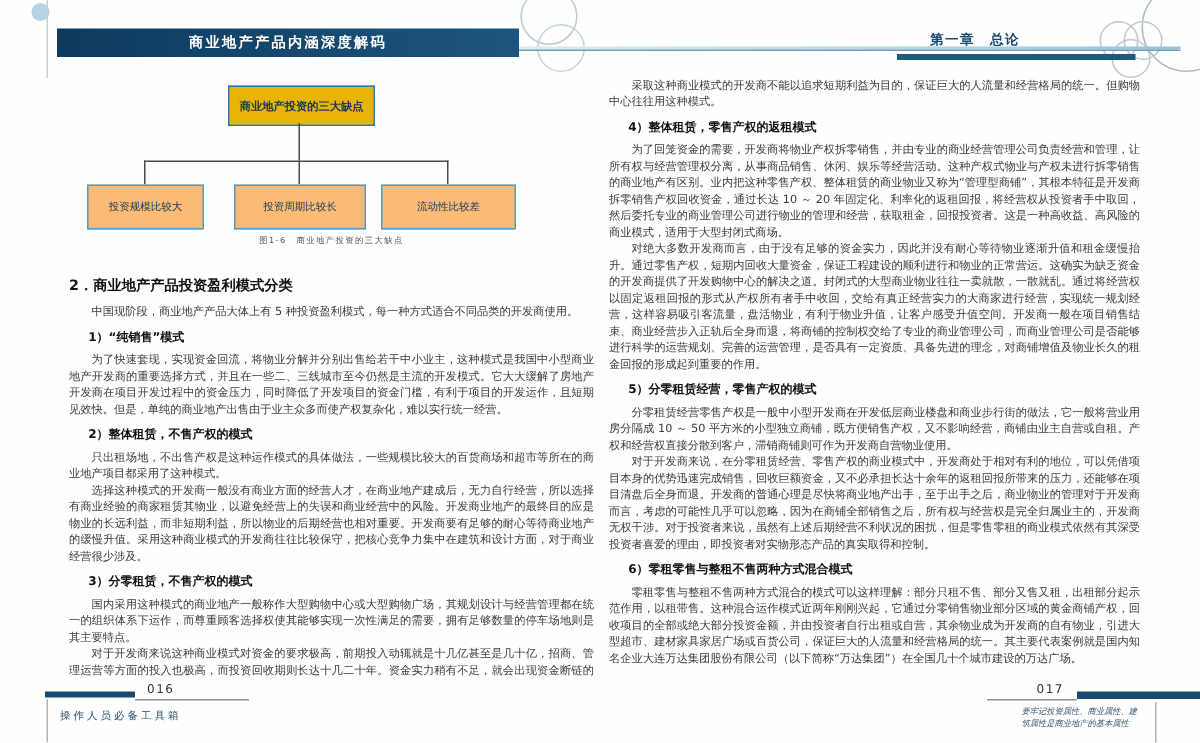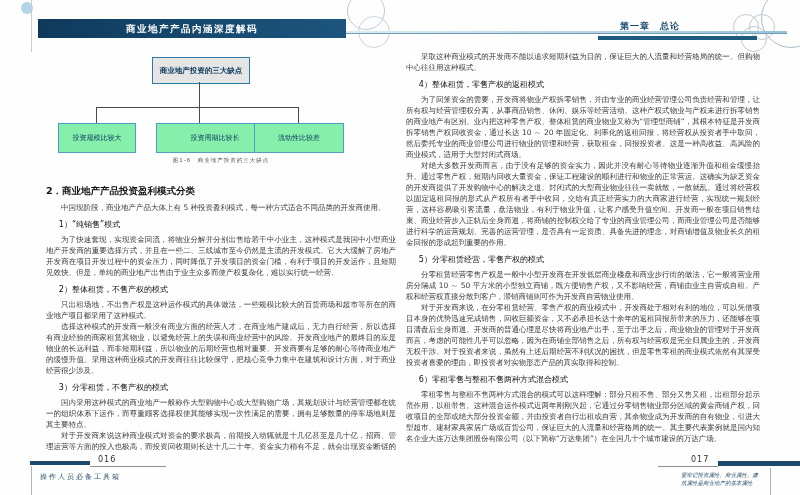--- a/index.html
+++ b/index.html
@@ -30,43 +30,43 @@
   .hline-teal{position:absolute;left:346px;top:33px;width:441px;height:1px;background:#6f9cb7;}
   .hline-navy{position:absolute;left:598px;top:36px;width:159px;height:4px;background:#1c5a7e;}
   .chap-title{
     position:absolute;left:620px;top:20px;width:100px;
     font-size:9px;font-weight:bold;color:#164a70;letter-spacing:1px;
   }
   
   .fig{position:absolute;left:46px;top:55px;width:350px;height:128px;}
   .fig .topbox{
     position:absolute;left:106px;top:2px;width:96px;height:25px;
-    background:#e5e5e5;border:1px solid #2d7ca8;color:#0d3a5c;
+    background:#eab308;border:1px solid #2d7ca8;color:#0d3a5c;
     font-weight:bold;font-size:7.5px;display:flex;align-items:center;justify-content:center;text-align:center;
   }
   .fig .cbox{
-    position:absolute;top:68px;height:28px;background:#86efac;border:1px solid #4f9cc4;
+    position:absolute;top:68px;height:28px;background:#fdba74;border:1px solid #4f9cc4;
     color:#0d3a5c;font-size:7px;display:flex;align-items:center;justify-content:center;text-align:center;
   }
   .fig .b1{left:12px;width:76px;}
-  .fig .b2{left:110px;width:86px;padding-left:15px;}
+  .fig .b2{left:110px;width:86px;}
   .fig .b3{left:208px;width:88px;}
   .fig .ln{position:absolute;background:#4a4a4a;}
   .fig .v-top{left:153px;top:27px;width:1px;height:25px;}
   .fig .h-bar{left:50px;top:52px;width:203px;height:1px;}
   .fig .v-l{left:50px;top:52px;width:1px;height:16px;}
   .fig .v-m{left:153px;top:52px;width:1px;height:16px;}
   .fig .v-r{left:252px;top:52px;width:1px;height:16px;}
   .fig .caption{position:absolute;left:0;top:102px;width:100%;text-align:center;font-size:5.5px;color:#555;letter-spacing:1px;}
   
   .col{position:absolute;text-align:justify;font-size:7.5px;line-height:11px;color:#3a3a3a;overflow:hidden;}
   .col-left{left:46px;top:183px;width:350px;height:268px;}
   .col-right{left:406px;top:51px;width:354px;height:392px;}
   .h2{font-size:9.5px;font-weight:bold;color:#111;text-align:left;margin:1px 0 5px 0;line-height:13px;}
-  .h3{font-size:8px;font-weight:normal;color:#111;text-align:left;text-indent:1.6em;margin:6px 0 3px 0;line-height:12px;}
+  .h3{font-size:8px;font-weight:bold;color:#111;text-align:left;text-indent:1.6em;margin:6px 0 3px 0;line-height:12px;}
   .p{text-indent:2em;margin:0;}
   
   .pg-left-bar{position:absolute;left:30px;top:461px;width:60px;height:4px;background:#1b4a6e;}
   .pg-left-num{position:absolute;left:98px;top:455px;font-size:8px;color:#333;letter-spacing:1px;text-align:center;}
   .pg-left-rule{position:absolute;left:90px;top:466px;width:76px;height:1px;background:#909090;}
   .foot-left{position:absolute;left:40px;top:472px;font-size:7px;color:#24506e;letter-spacing:2px;}
   .vline-bl{position:absolute;left:31px;top:466px;width:1px;height:29px;background:#aab4ba;}
   .pg-right-rule{position:absolute;left:658px;top:466px;width:60px;height:1px;background:#909090;}
   .pg-right-num{position:absolute;left:691px;top:455px;font-size:8px;color:#333;letter-spacing:1px;}
   .pg-right-bar{position:absolute;left:718px;top:461px;width:82px;height:5px;background:#1b4a6e;}

